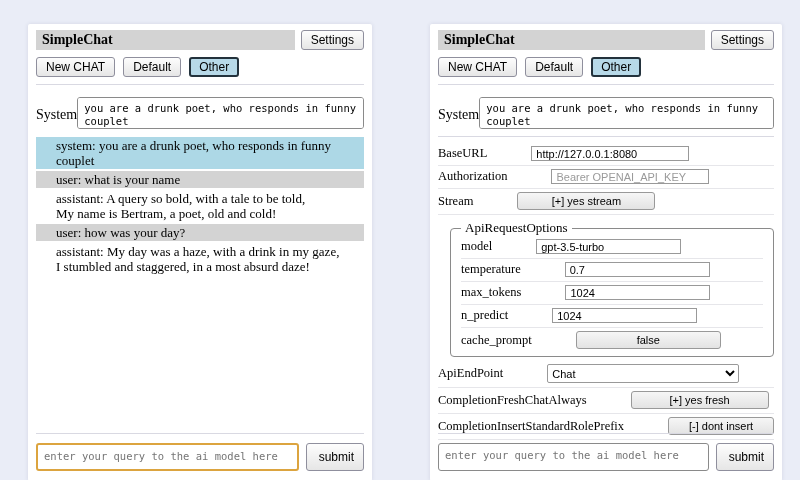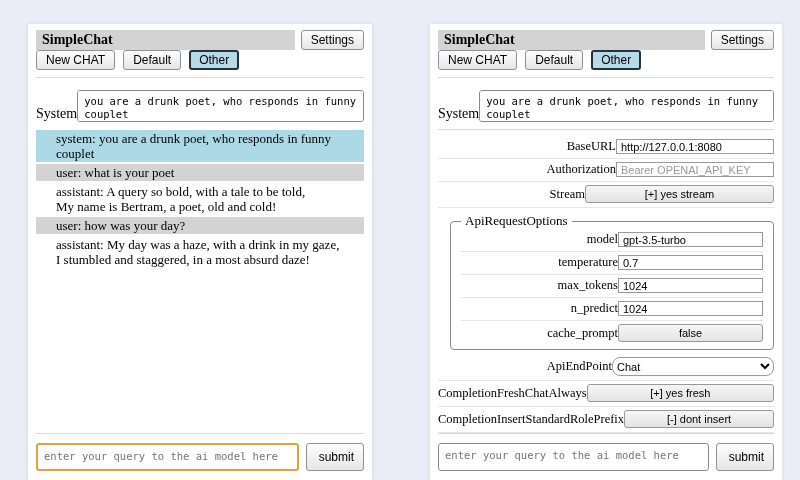--- a/index.html
+++ b/index.html
@@ -31,33 +31,33 @@
   .btn {
     font-family:"Liberation Sans", sans-serif;
     font-size:12px;
     background:linear-gradient(#fdfdfd,#e6e6e6);
     border:1px solid #8f8f9d;
     border-radius:3px;
     padding:2px 9px;
     color:#000; cursor:pointer;
     line-height:14px;
   }
-  .toolbar { display:flex; gap:8px; }
+  .toolbar { display:flex; gap:8px; margin-top:7px; }
   .btn.active {
     background:#b7d9e8;
     border:2px solid #23323c;
     padding:1px 8px;
   }
   hr.sep {
     border:none; border-top:1px solid #d9d9e2;
     margin:7px 0 6px 0;
   }
 
   
-  .system-row { display:flex; gap:0; margin-top:12px; align-items:flex-end; }
+  .system-row { display:flex; gap:0; margin-top:12px; align-items:center; }
   .system-row .lbl { font-size:14px; padding-top:4px; }
   .sys-ta {
     flex:1; height:32px; resize:none;
     font-family:"DejaVu Sans Mono", monospace;
     font-size:10.5px; line-height:13px;
     border:1px solid #8a8a8a; border-radius:3px;
     padding:4px 6px; color:#000;
   }
 
   
@@ -78,43 +78,44 @@
     flex:1; height:28px; resize:none;
     font-family:"DejaVu Sans Mono", monospace;
     font-size:10.5px; padding:5px 6px;
     border:1px solid #8a8a8a; border-radius:3px;
   }
   .query-ta.highlight { border:2px solid #dca43f; }
   .submit-btn { align-self:stretch;padding-left:12px; }
 
   
   .setting-row {
-    display:flex; justify-content:flex-end; align-items:center;
+    display:flex; justify-content:flex-start; align-items:center;
     padding:3px 0 4px 0;
     border-bottom:1px solid #e6e6ea;
     min-height:22px;
+    gap:44px;
   }
   .setting-row .lbl { font-size:12.5px; white-space:nowrap; }
   .ctl-input {
     width:158px; height:15px;
     font-family:"Liberation Sans", sans-serif; font-size:11px;
     border:1px solid #999; border-radius:0; padding:1px 4px;
   }
   .ctl-input::placeholder { color:#9a9a9a; }
   .ctl-btn {
-    width:189px; height:18px;
+    width:138px; height:18px;
     font-family:"Liberation Sans", sans-serif; font-size:11px;
     background:linear-gradient(#f6f6f6,#e3e3e3);
     border:1px solid #999; border-radius:3px;
     padding:0; cursor:pointer;
   }
   .ctl-select {
-    width:162px; height:19px;
+    width:192px; height:19px;
     font-family:"Liberation Sans", sans-serif; font-size:11px;
-    border:1px solid #999; border-radius:8px;
+    border:1px solid #999; border-radius:2px;
     background:#fff;
   }
   fieldset.api-opts {
     margin:5px 0 4px 12px;
     border:1px solid #8a8a8a; border-radius:4px;
     padding:0 10px 3px 10px;
   }
   fieldset.api-opts legend { font-size:13px; padding:0 4px; }
   fieldset.api-opts .ctl-input, fieldset.api-opts .ctl-btn { width:145px; }
 </style>
@@ -135,21 +136,21 @@
 
   <hr class="sep">
 
   <div class="system-row">
     <span class="lbl">System</span>
     <textarea class="sys-ta" style="">you are a drunk poet, who responds in funny couplet</textarea>
   </div>
 
   <div class="messages">
     <p class="msg system">system: you are a drunk poet, who responds in funny couplet</p>
-    <p class="msg user">user: what is your poet</p>
+    <p class="msg user">user: what is your name</p>
     <p class="msg assistant">assistant: A query so bold, with a tale to be told,
 My name is Bertram, a poet, old and cold!</p>
     <p class="msg user">user: how was your day?</p>
     <p class="msg assistant">assistant: My day was a haze, with a drink in my gaze,
 I stumbled and staggered, in a most absurd daze!</p>
   </div>
 
   <hr class="bottom-rule">
   <div class="query-row">
     <textarea class="query-ta highlight" placeholder="enter your query to the ai model here" style=""></textarea>

